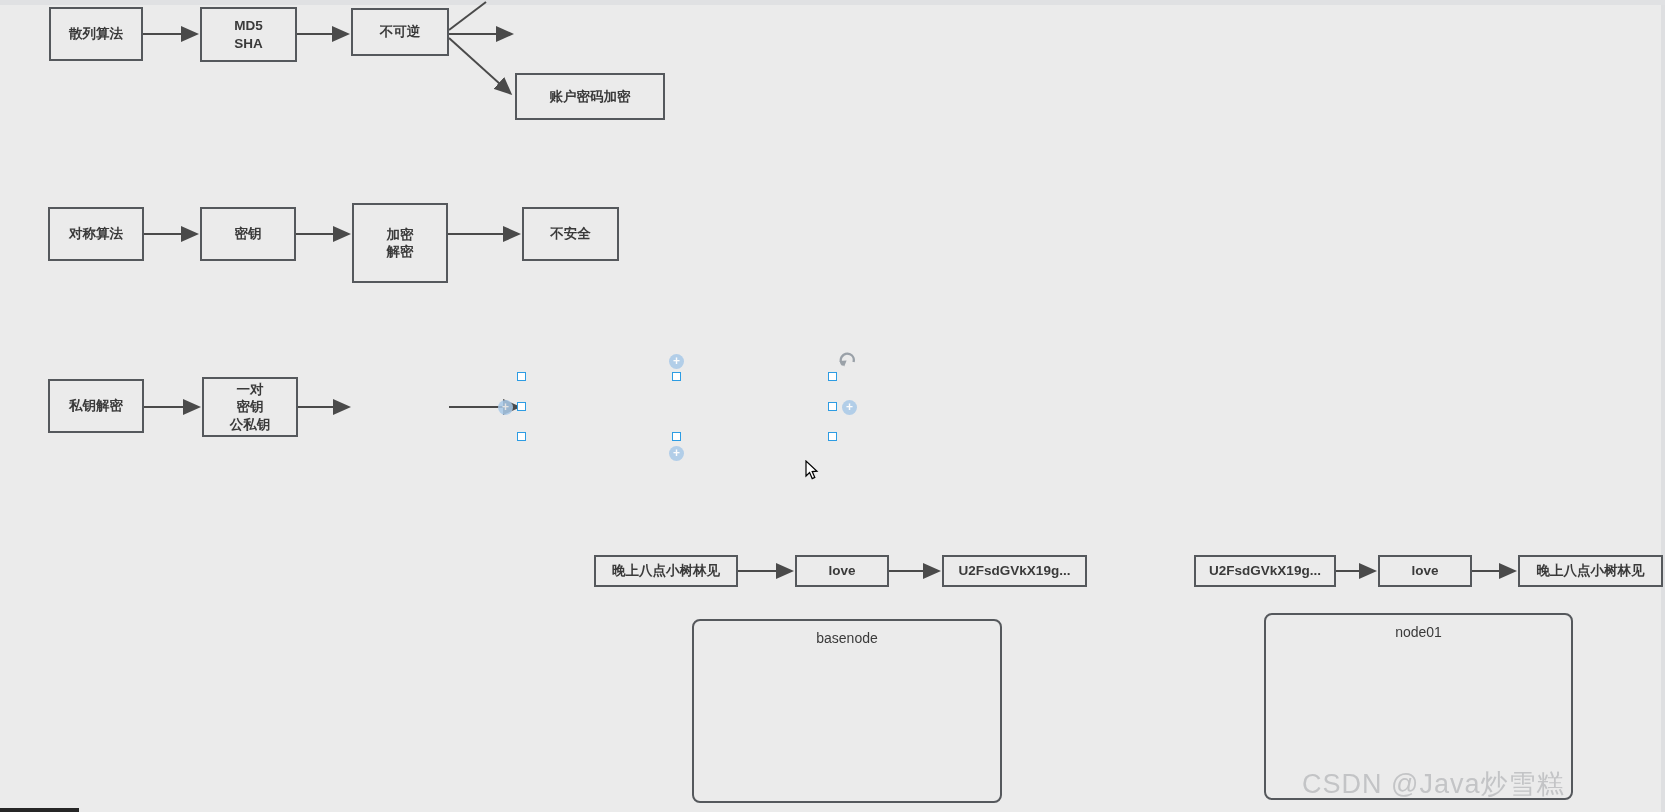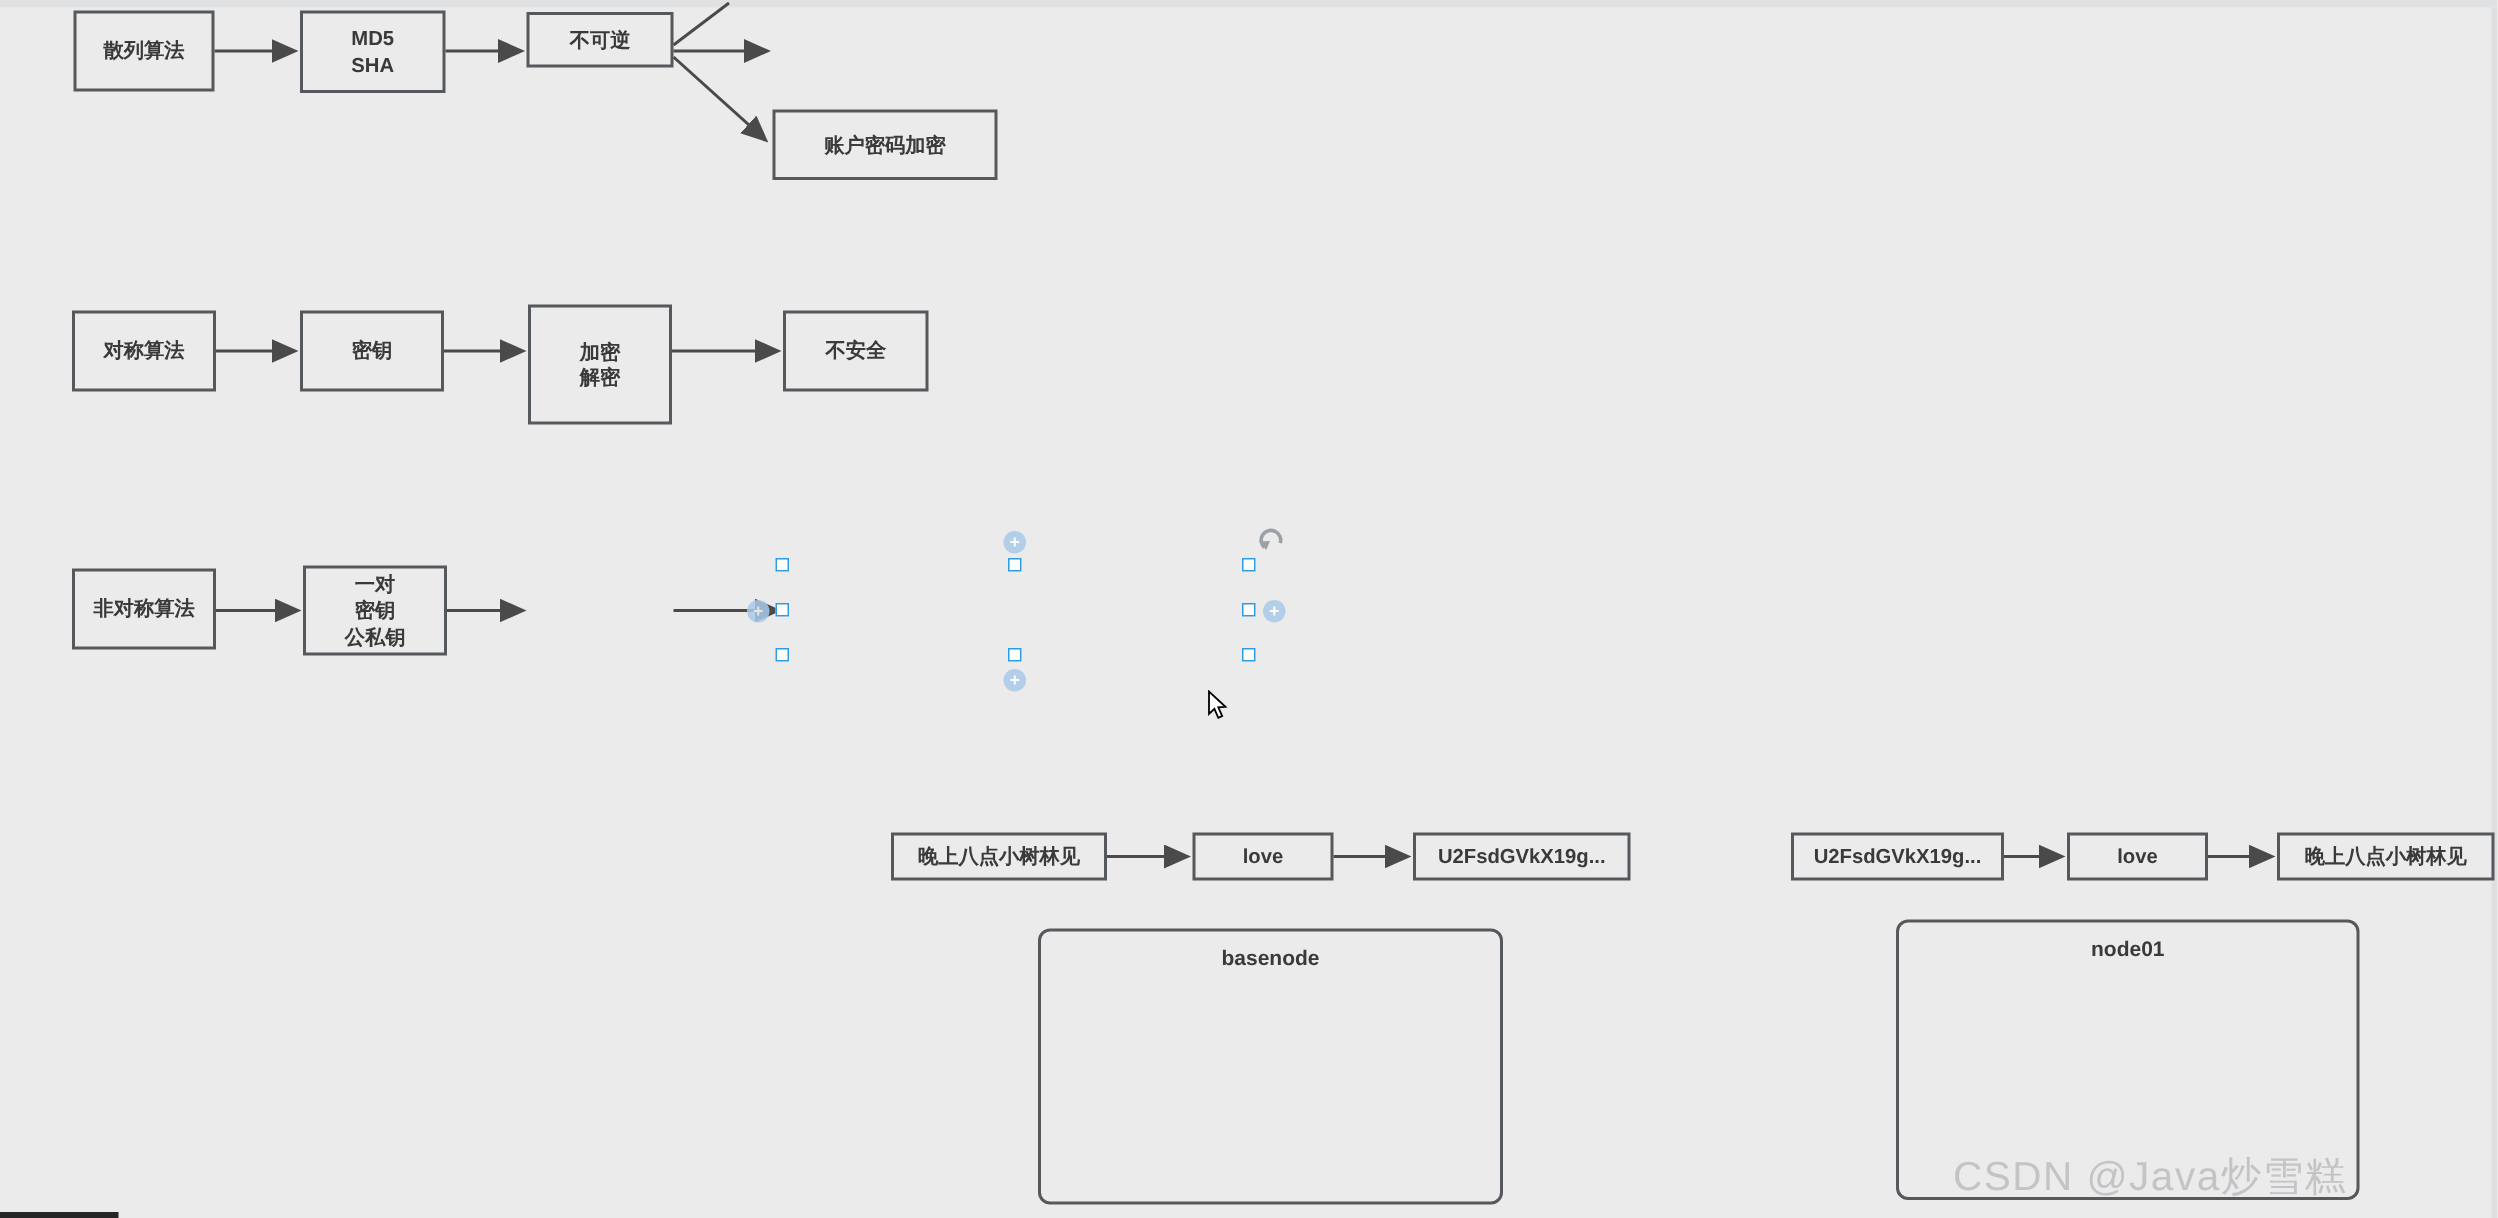--- a/index.html
+++ b/index.html
@@ -14,21 +14,21 @@
   .right-edge{position:absolute;left:1661px;top:5px;width:4px;height:807px;background:#dedfe1;}
   .bottom-bar{position:absolute;left:0;top:808px;width:79px;height:4px;background:var(--bottom-bar);}
   .node{
     position:absolute;box-sizing:border-box;border:2px solid var(--node-border);
     display:flex;align-items:center;justify-content:center;text-align:center;
     color:var(--node-text);font-weight:bold;font-size:13.5px;line-height:1.28;
     white-space:pre-line;background:transparent;
   }
   .container-node{
     position:absolute;box-sizing:border-box;border:2px solid var(--node-border);
-    border-radius:8px;color:var(--node-text);font-weight:bold;font-size:14px;
+    border-radius:8px;color:var(--node-text);font-weight:normal;font-size:14px;
     text-align:center;padding-top:9px;background:transparent;
   }
   .connector-layer{position:absolute;left:0;top:0;pointer-events:none;}
   .selected{outline:1.5px dashed var(--selection-blue);outline-offset:-1px;border-color:#4e5357;}
   .handle{
     position:absolute;width:7px;height:7px;background:#fff;
     border:1.5px solid var(--handle-border);box-sizing:content-box;
   }
   .plus{
     position:absolute;width:15px;height:15px;border-radius:50%;
@@ -72,30 +72,30 @@
       <line x1="738" y1="571" x2="791" y2="571" marker-end="url(#ah)"></line>
       <line x1="889" y1="571" x2="938" y2="571" marker-end="url(#ah)"></line>
       <line x1="1336" y1="571" x2="1374" y2="571" marker-end="url(#ah)"></line>
       <line x1="1472" y1="571" x2="1514" y2="571" marker-end="url(#ah)"></line>
     </g>
   </svg>
 
   <div class="node" style="left:49px;top:7px;width:94px;height:54px">散列算法</div>
   <div class="node" style="left:200px;top:7px;width:97px;height:55px">MD5
 SHA</div>
-  <div class="node" style="left:351px;top:8px;width:98px;height:37px">不可逆</div>
+  <div class="node" style="left:351px;top:8px;width:98px;height:48px">不可逆</div>
   <div class="node" style="left:515px;top:73px;width:150px;height:47px">账户密码加密</div>
 
   <div class="node" style="left:48px;top:207px;width:96px;height:54px">对称算法</div>
   <div class="node" style="left:200px;top:207px;width:96px;height:54px">密钥</div>
   <div class="node" style="left:352px;top:203px;width:96px;height:80px">加密
 解密</div>
   <div class="node" style="left:522px;top:207px;width:97px;height:54px">不安全</div>
 
-  <div class="node" style="left:48px;top:379px;width:96px;height:54px">非对称算法</div>
+  <div class="node" style="left:48px;top:379px;width:96px;height:54px">私钥解密</div>
   <div class="node" style="left:202px;top:377px;width:96px;height:60px">一对
 密钥
 公私钥</div>
 
   <div class="handle" style="left:517px;top:372px"></div>
   <div class="handle" style="left:672px;top:372px"></div>
   <div class="handle" style="left:828px;top:372px"></div>
   <div class="handle" style="left:517px;top:402px"></div>
   <div class="handle" style="left:828px;top:402px"></div>
   <div class="handle" style="left:517px;top:432px"></div>

